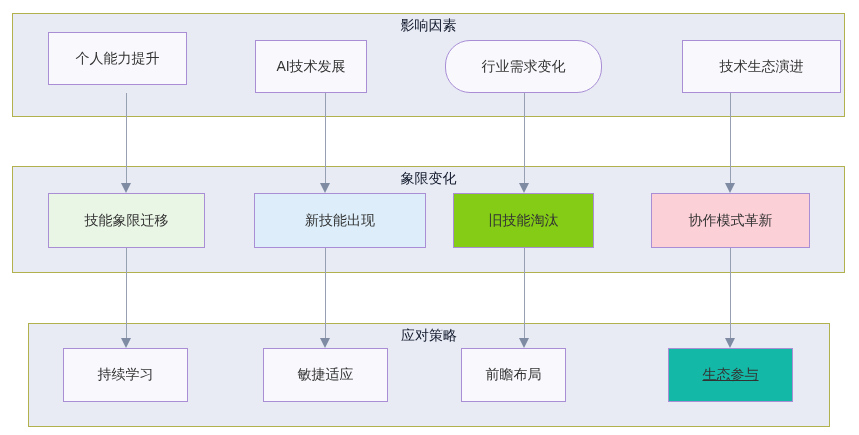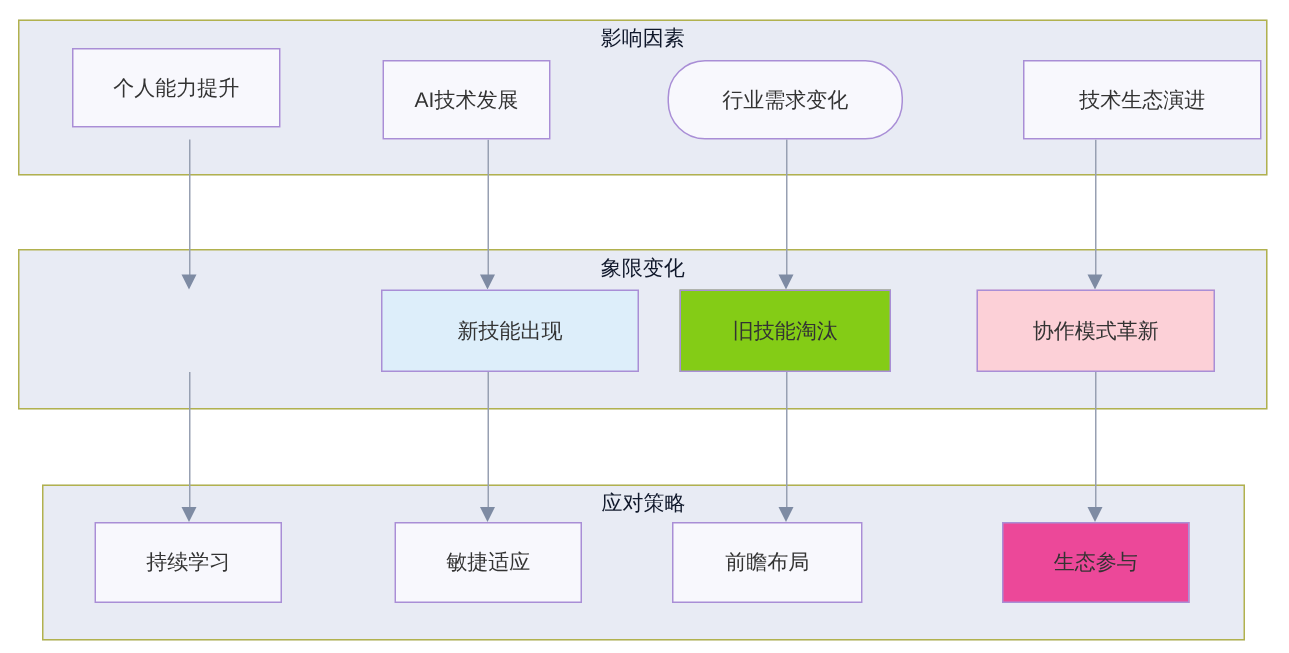--- a/index.html
+++ b/index.html
@@ -64,21 +64,21 @@
   #n-industry  { left: 445px; top: 40px;  width: 157px; height: 53px; border-radius: 25px; }
   #n-ecosystem { left: 682px; top: 40px;  width: 159px; height: 53px; }
 
   #n-shift     { left: 48px;  top: 193px; width: 157px; height: 55px; }
   #n-newskill  { left: 254px; top: 193px; width: 172px; height: 55px; }
   #n-oldskill  { left: 453px; top: 193px; width: 141px; height: 55px; }
   #n-collab    { left: 651px; top: 193px; width: 159px; height: 55px; }
 
   #n-learn     { left: 63px;  top: 348px; width: 125px; height: 54px; }
   #n-agile     { left: 263px; top: 348px; width: 125px; height: 54px; }
-  #n-foresight { left: 448px; top: 348px; width: 127px; height: 54px; }
+  #n-foresight { left: 461px; top: 348px; width: 105px; height: 54px; }
   #n-participate{ left: 668px; top: 348px; width: 125px; height: 54px; }
 
   
   .col1 .line { left: 126px; } .col1 .head { left: 121px; }
   .col2 .line { left: 325px; } .col2 .head { left: 320px; }
   .col3 .line { left: 524px; } .col3 .head { left: 519px; }
   .col4 .line { left: 730px; } .col4 .head { left: 725px; }
   .rowA .line { top: 93px;  height: 92px; } .rowA .head { top: 183px; }
   .rowB .line { top: 248px; height: 92px; } .rowB .head { top: 338px; }
 </style>
@@ -131,22 +131,23 @@
   <div class="arrow col4 rowB">
     <div class="line"></div>
     <div class="head"></div>
   </div>
 
   <div class="node" id="n-ability" style="background: rgb(248, 248, 253);">个人能力提升</div>
   <div class="node" id="n-ai" style="background: rgb(248, 248, 253);">AI技术发展</div>
   <div class="node" id="n-industry" style="background: rgb(248, 248, 253);">行业需求变化</div>
   <div class="node" id="n-ecosystem" style="background: rgb(248, 248, 253);">技术生态演进</div>
 
+  <div class="node" id="n-shift" style="background: rgb(233, 245, 229);">技能象限迁移</div>
   <div class="node" id="n-newskill" style="background: rgb(221, 238, 250);">新技能出现</div>
   <div class="node" id="n-oldskill" style="background: #84cc16;">旧技能淘汰</div>
   <div class="node" id="n-collab" style="background: rgb(252, 208, 215);">协作模式革新</div>
 
   <div class="node" id="n-learn" style="background: rgb(248, 248, 253);">持续学习</div>
   <div class="node" id="n-agile" style="background: rgb(248, 248, 253);">敏捷适应</div>
   <div class="node" id="n-foresight" style="background: rgb(248, 248, 253);">前瞻布局</div>
-  <div class="node" id="n-participate" style="background: #ec4899;">生态参与</div>
+  <div class="node" id="n-participate" style="background: #14b8a6; text-decoration: underline;">生态参与</div>
 
 </div>
 
 </body></html>

